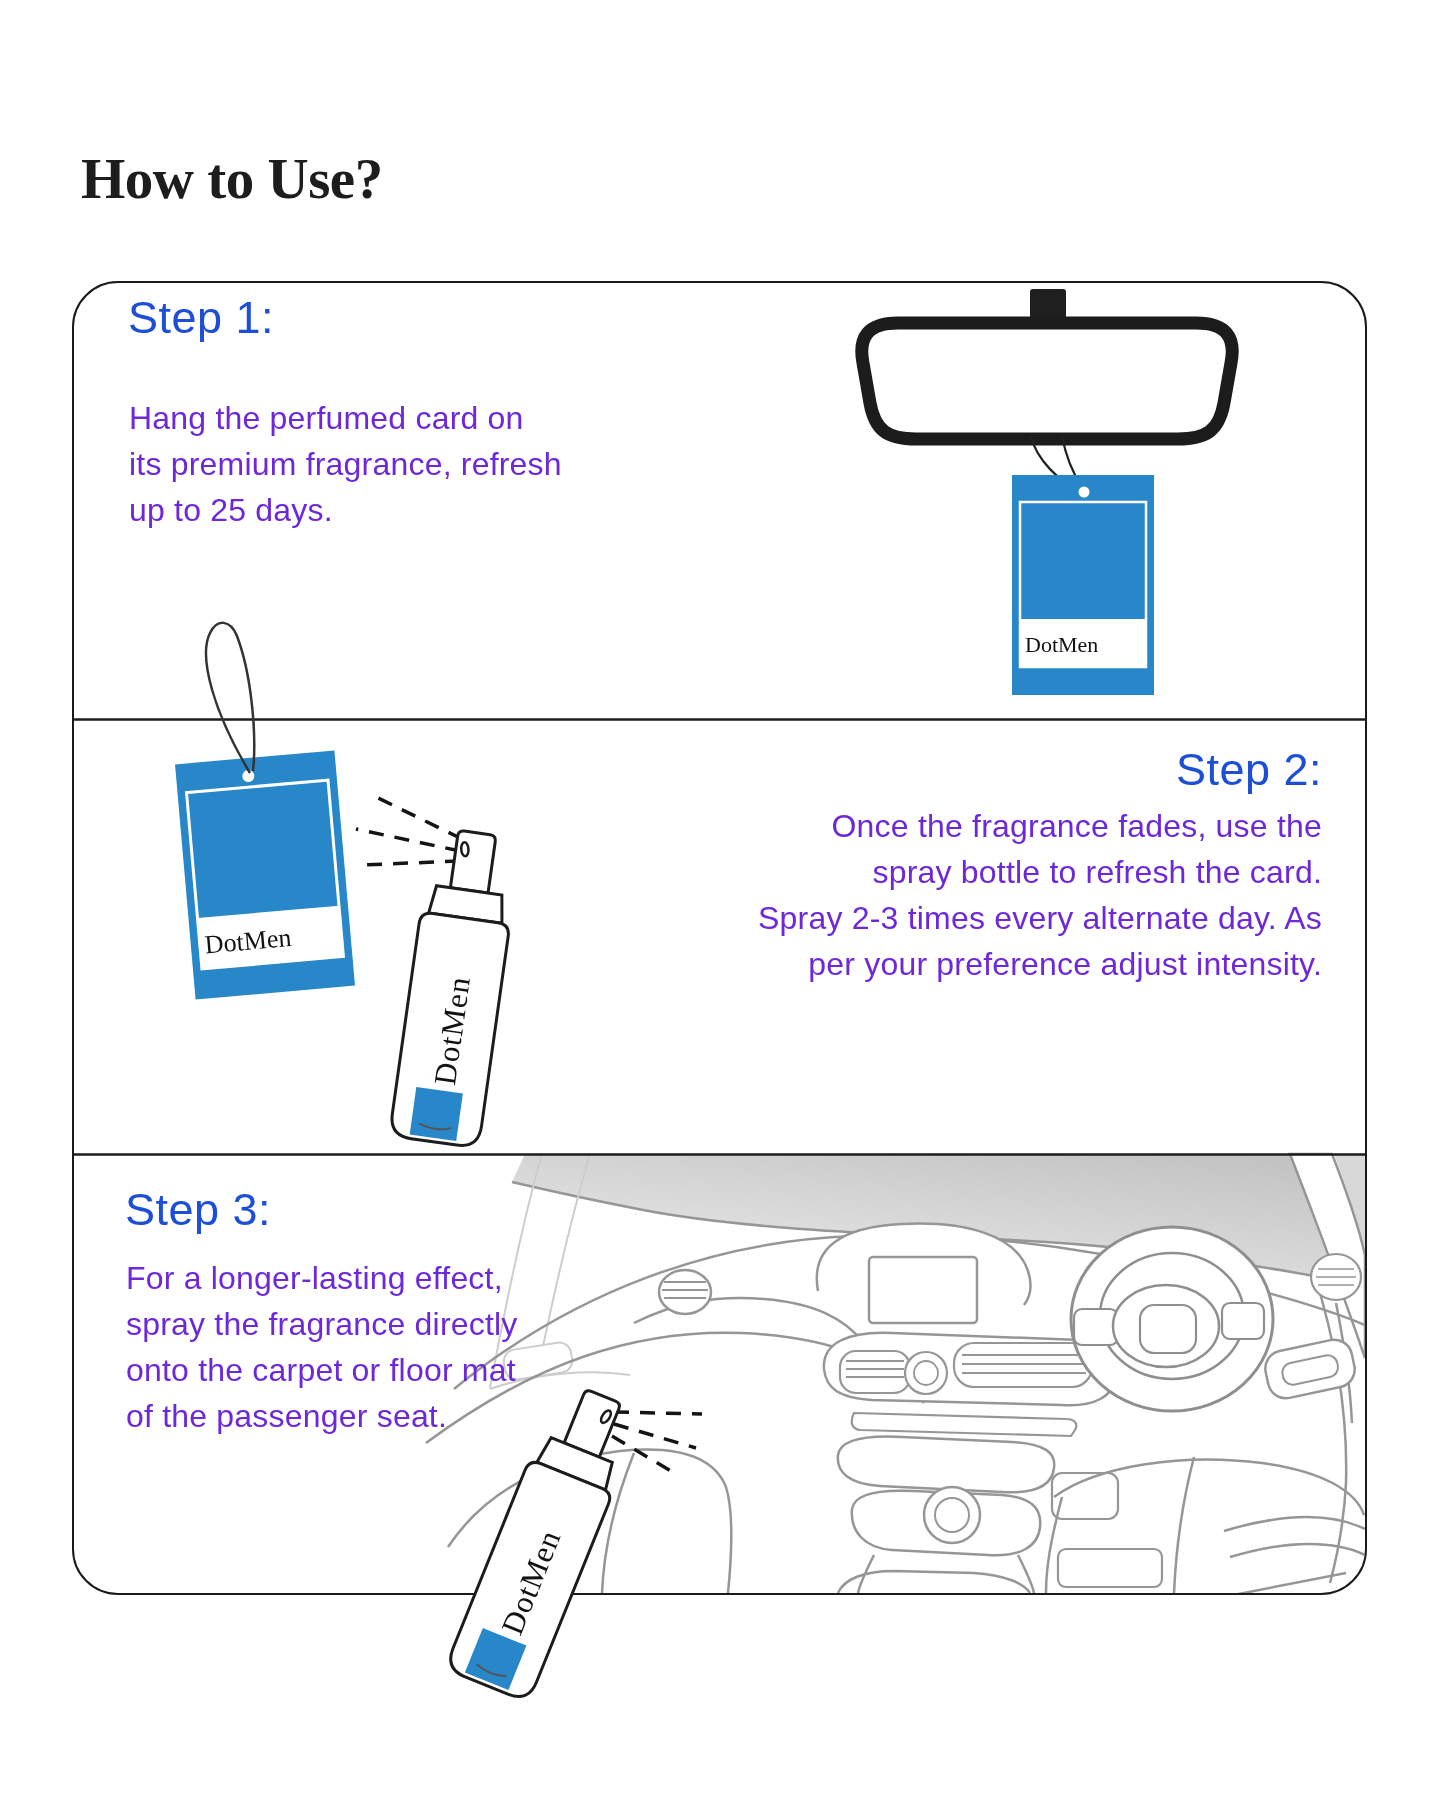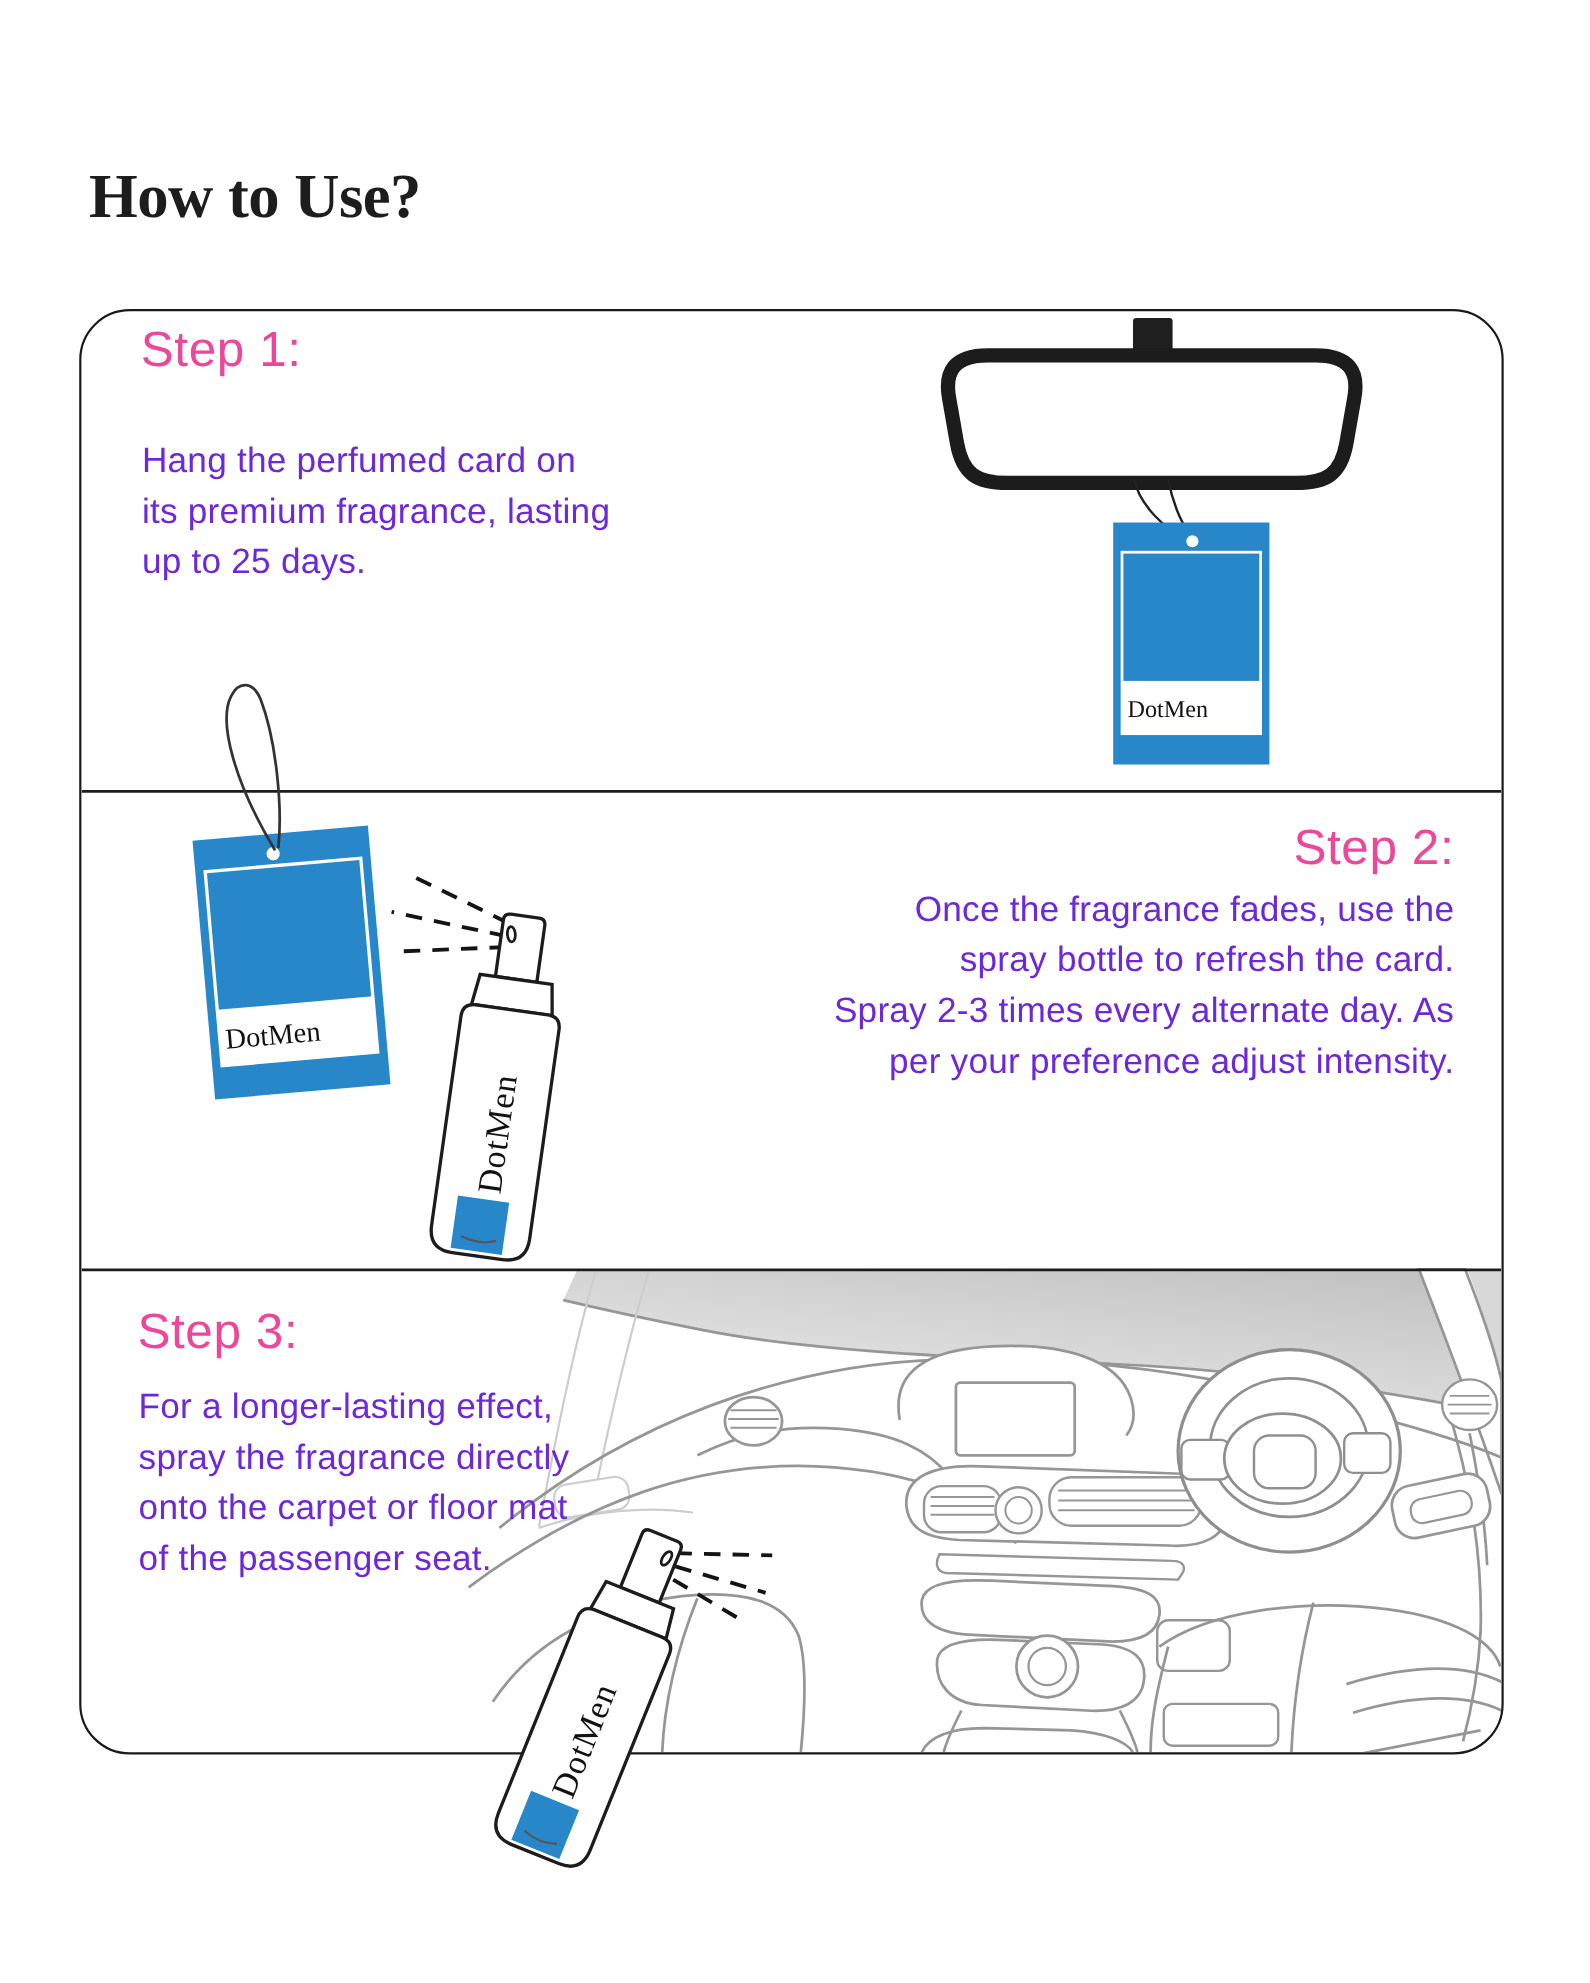--- a/index.html
+++ b/index.html
@@ -8,21 +8,21 @@
   .title{position:absolute;left:81px;top:146px;font-family:"Liberation Serif",serif;
          font-weight:700;font-size:57px;letter-spacing:-0.5px;color:#1d1d1d;line-height:1.15;}
   .panel{position:absolute;left:72px;top:281px;width:1291px;height:1310px;
          border:2.5px solid #1a1a1a;border-radius:46px;box-sizing:content-box;}
   .panel-clip{position:absolute;inset:0;border-radius:44px;overflow:hidden;}
   .art{position:absolute;inset:0;width:100%;height:100%;}
   .sec{position:absolute;left:0;width:100%;}
   .sec1{top:0;height:436px;}
   .sec2{top:436px;height:435px;}
   .sec3{top:871px;height:439px;}
-  .step-head{position:absolute;font-size:45px;font-weight:300;color:#ec4899;
+  .step-head{position:absolute;font-size:45px;font-weight:300;color:#1d4ed8;
              letter-spacing:0.5px;line-height:1.1;}
   .step-body{position:absolute;font-size:32px;font-weight:300;color:#6d28d9;
              letter-spacing:0.2px;}
   .step-body div{line-height:46px;white-space:nowrap;}
   .sec1 .step-head{left:54px;top:10px;}
   .sec1 .step-body{left:55px;top:112px;}
   .sec2 .step-head{right:43px;top:26px;text-align:center;}
   .sec2 .step-body{right:43px;top:84px;text-align:right;}
   .sec3 .step-head{left:51px;top:31px;}
   .sec3 .step-body{left:52px;top:101px;}
@@ -192,21 +192,21 @@
             <path d="M -17,100 Q 0,106 15,100" fill="none" stroke="#555" stroke-width="2"></path>
             <text class="brand" transform="rotate(-90)" x="-58" y="13" font-size="31" letter-spacing="1" stroke="none">DotMen</text>
           </g>
         </g>
       </svg>
 
       <div class="sec sec1">
         <div class="step-head">Step 1:</div>
         <div class="step-body">
           <div>Hang the perfumed card on</div>
-          <div>its premium fragrance, lasting</div>
+          <div>its premium fragrance, refresh</div>
           <div>up to 25 days.</div>
         </div>
       </div>
 
       <div class="sec sec2">
         <div class="step-head">Step 2:</div>
         <div class="step-body">
           <div>Once the fragrance fades, use the</div>
           <div>spray bottle to refresh the card.</div>
           <div>Spray 2-3 times every alternate day. As</div>

